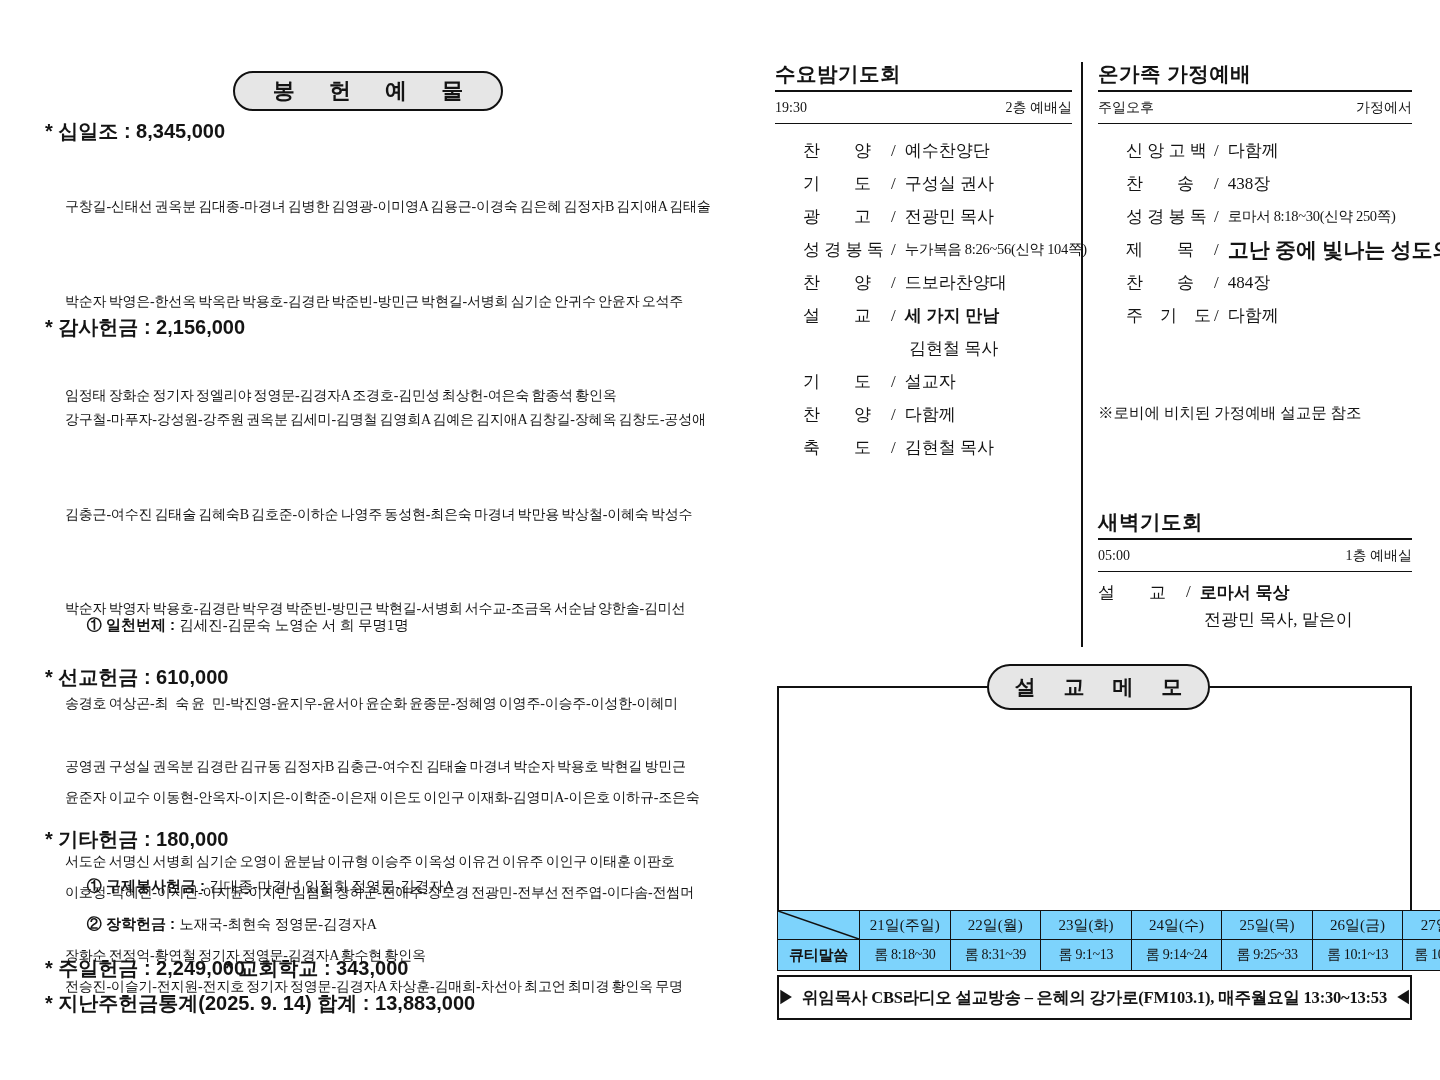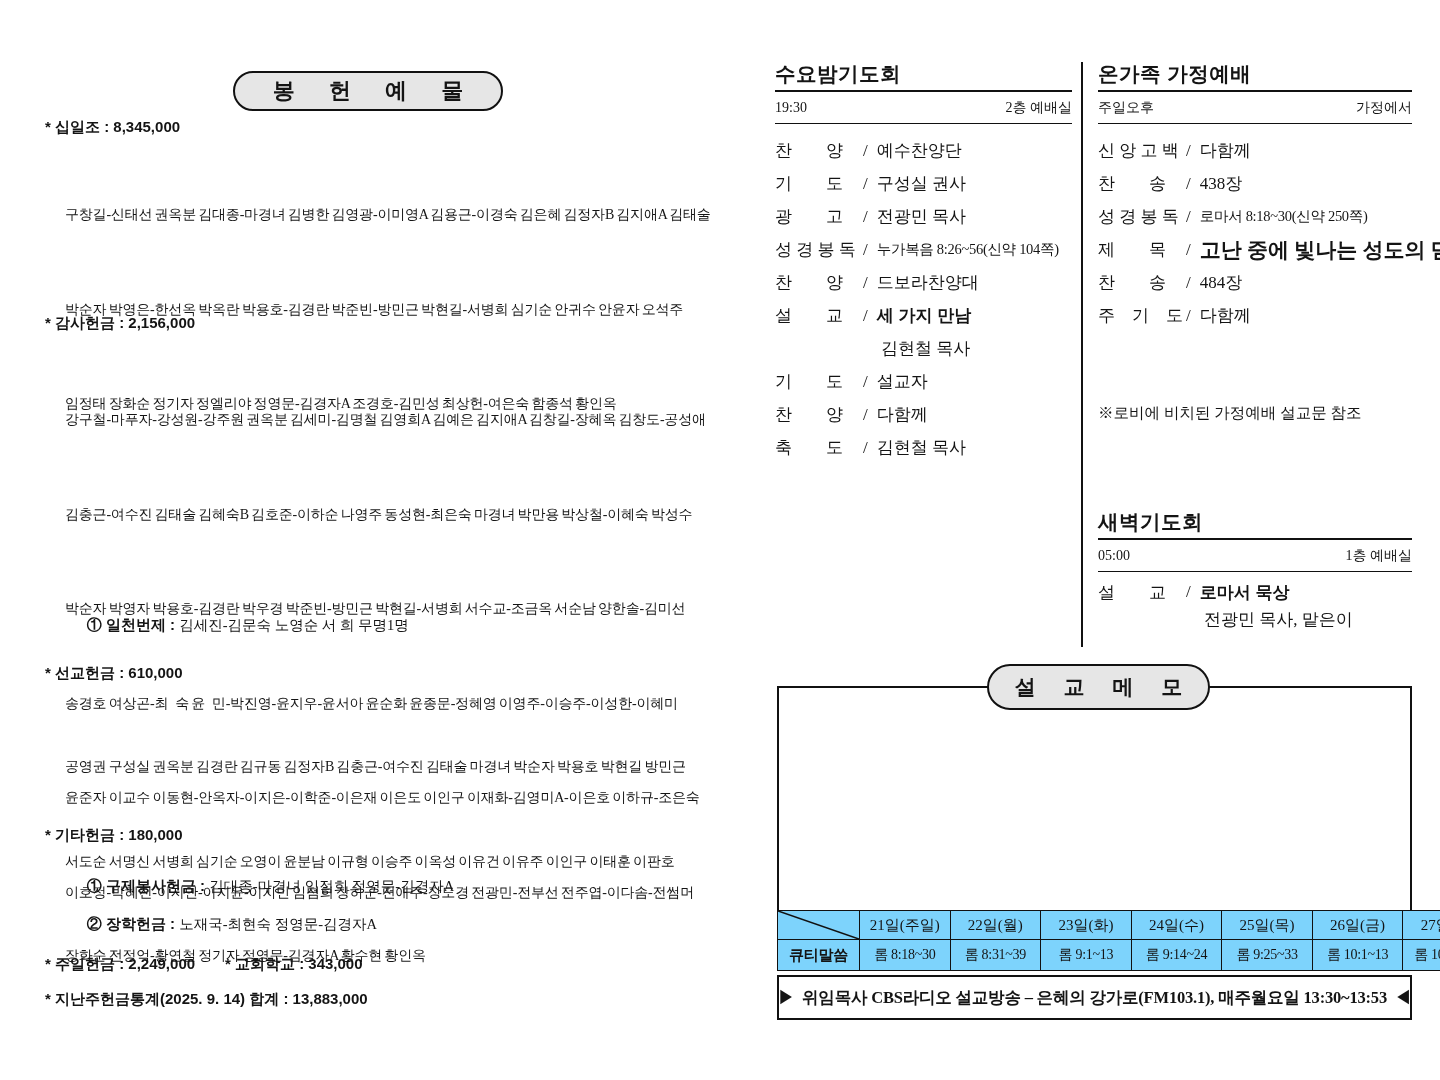--- a/index.html
+++ b/index.html
@@ -13,35 +13,35 @@
   .pill {
     position:absolute; background:#e6e6e6; border:2px solid #111;
     border-radius:30px; display:flex; align-items:center; justify-content:center;
     font-family:"Liberation Sans", sans-serif; font-weight:700; z-index:3;
   }
   #pill-offering { left:233px; top:71px; width:252px; height:36px; font-size:22px; letter-spacing:14px; padding-left:14px; }
   #pill-memo     { left:987px; top:664px; width:208px; height:42px; font-size:21px; letter-spacing:11px; padding-left:11px; }
 
   
   .leftcol { position:absolute; left:45px; top:60px; width:648px; height:1010px; }
-  .oh { position:absolute; left:0; font-family:"Liberation Sans", sans-serif; font-weight:700; font-size:15px; white-space:pre; }
+  .oh { position:absolute; left:0; font-family:"Liberation Sans", sans-serif; font-weight:700; font-size:20px; white-space:pre; }
   .names { position:absolute; left:20px; font-size:14px; line-height:31.5px; letter-spacing:-0.2px; word-spacing:-1px; white-space:pre; }
   .subitem { position:absolute; left:20px; font-size:14.5px; white-space:pre; }
   .subitem .lbl { font-family:"Liberation Sans", sans-serif; font-weight:700; font-size:15px;text-align:center; }
   .subitem .val { font-size:14.5px; }
   .amountrow { position:absolute; left:0; display:flex; }
   .amountrow .a1 { width:180px; }
 
   
   .seccol { position:absolute; }
   .sec-title { font-family:"Liberation Sans", sans-serif; font-weight:700; font-size:20.5px; letter-spacing:0.5px; height:30px; }
   .rule { border-top:2px solid #111; }
   .rule2 { border-top:1.5px solid #111; }
   .meta { display:flex; justify-content:space-between; align-items:center; height:31px; font-size:14px; }
-  .svc-rows { margin-top:10px; }
+  .svc-rows { margin-top:10px;margin-left:28px; }
   .svc-row { display:flex; align-items:center; height:33px; font-size:17px; white-space:pre; }
   .svc-label { width:88px; flex:none; white-space:pre; }
   .svc-sep { flex:none; margin-right:9px; }
   .svc-sub { height:33px; line-height:33px; padding-left:106px; font-size:17px; white-space:pre; }
   .strong { font-family:"Liberation Sans", sans-serif; font-weight:700; }
   .cond { font-size:14.5px; letter-spacing:-0.3px; }
   .divider { position:absolute; left:1081px; top:62px; width:2px; height:585px; background:#111; }
   .fam-note { position:absolute; left:0; top:343px; font-size:15.5px; white-space:pre; }
 
   
@@ -61,34 +61,35 @@
 
 <div class="page">
 
   <div class="pill" id="pill-offering">
     <span>봉 헌 예 물</span>
   </div>
 
   <div class="leftcol">
 
     <div class="oh" style="top:58px;">* 십일조 : 8,345,000</div>
-    <div class="names" style="top:76px;">
+    <div class="names" style="top:68px;">
       <div>구창길-신태선 권옥분 김대종-마경녀 김병한 김영광-이미영A 김용근-이경숙 김은혜 김정자B 김지애A 김태술</div>
       <div>박순자 박영은-한선옥 박옥란 박용호-김경란 박준빈-방민근 박현길-서병희 심기순 안귀수 안윤자 오석주</div>
       <div>임정태 장화순 정기자 정엘리야 정영문-김경자A 조경호-김민성 최상헌-여은숙 함종석 황인옥</div>
     </div>
 
     <div class="oh" style="top:254px;">* 감사헌금 : 2,156,000</div>
     <div class="names" style="top:281px;">
       <div>강구철-마푸자-강성원-강주원 권옥분 김세미-김명철 김영희A 김예은 김지애A 김창길-장혜옥 김창도-공성애</div>
       <div>김충근-여수진 김태술 김혜숙B 김호준-이하순 나영주 동성현-최은숙 마경녀 박만용 박상철-이혜숙 박성수</div>
       <div>박순자 박영자 박용호-김경란 박우경 박준빈-방민근 박현길-서병희 서수교-조금옥 서순남 양한솔-김미선</div>
       <div>송경호 여상곤-최 숙 윤 민-박진영-윤지우-윤서아 윤순화 윤종문-정혜영 이영주-이승주-이성한-이혜미</div>
       <div>윤준자 이교수 이동현-안옥자-이지은-이학준-이은재 이은도 이인구 이재화-김영미A-이은호 이하규-조은숙</div>
       <div>이호정-박혜진-이지안-이지윤-이지민 임점희 장하군-전애주-장도경 전광민-전부선 전주엽-이다솜-전썸머</div>
+      <div>전승진-이슬기-전지원-전지호 정기자 정영문-김경자A 차상훈-김매희-차선아 최고언 최미경 황인옥 무명</div>
     </div>
     <div class="subitem" style="top:539px;">
       <span class="lbl">① 일천번제 : </span><span class="val">김세진-김문숙 노영순 서 희 무명1명</span>
     </div>
 
     <div class="oh" style="top:604px;">* 선교헌금 : 610,000</div>
     <div class="names" style="top:628px;">
       <div>공영권 구성실 권옥분 김경란 김규동 김정자B 김충근-여수진 김태술 마경녀 박순자 박용호 박현길 방민근</div>
       <div>서도순 서명신 서병희 심기순 오영이 윤분남 이규형 이승주 이옥성 이유건 이유주 이인구 이태훈 이판호</div>
       <div>장화순 전정억-황연철 정기자 정영문-김경자A 황수현 황인옥</div>

